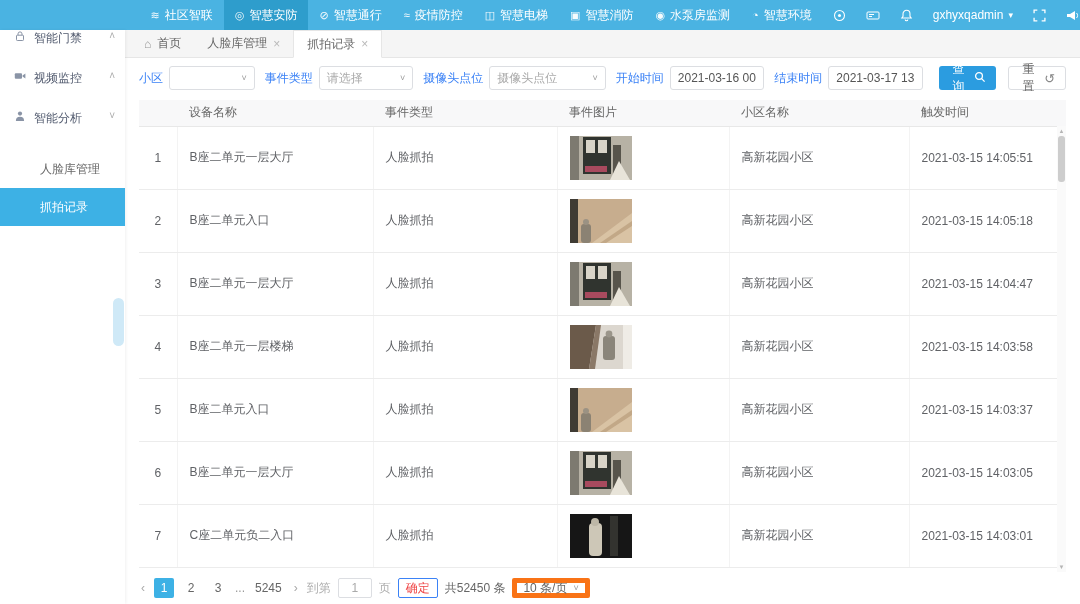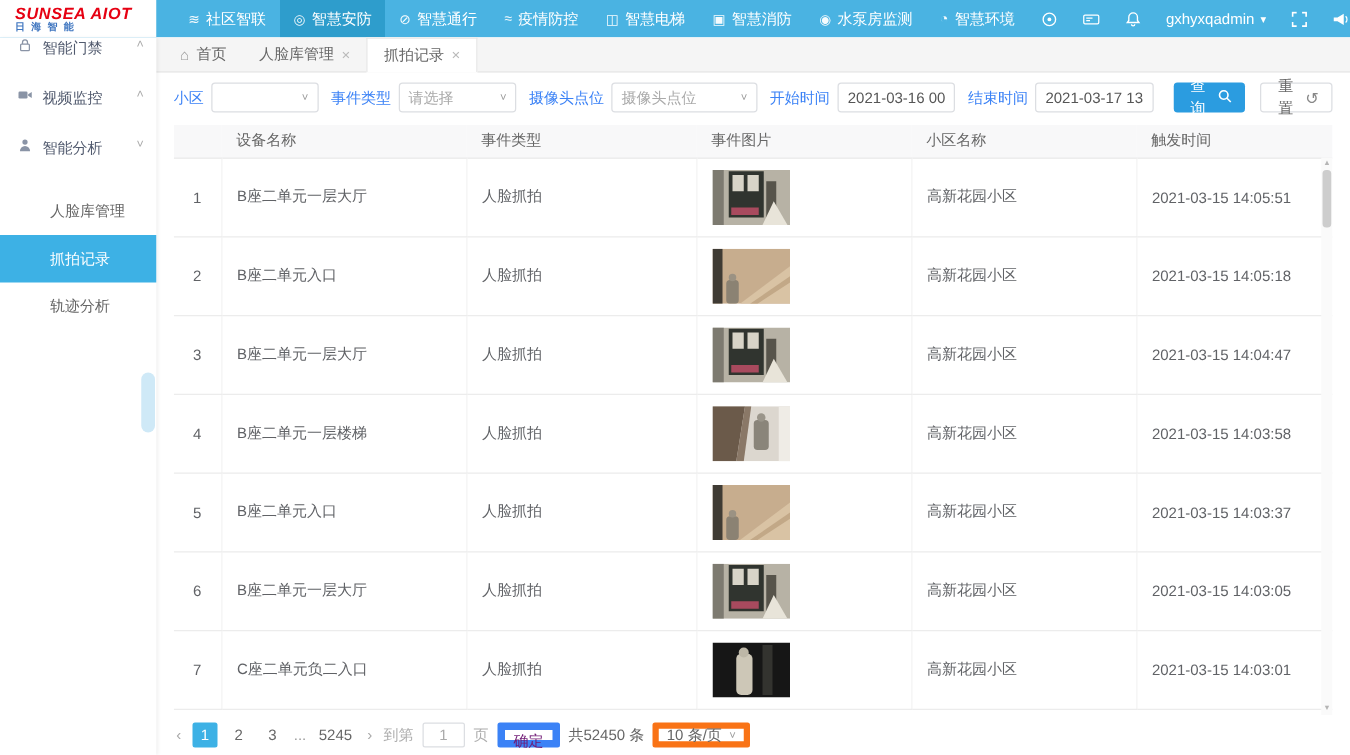--- a/index.html
+++ b/index.html
@@ -63,32 +63,28 @@
   .vscroll-thumb { position:absolute; top:10px; left:1px; width:7px; height:46px; background:#cdcdcd; border-radius:3px; }
 
   .pagination { height:32px; flex:none; display:flex; align-items:center; gap:7px; padding:0 14px; color:#666; }
   .pg-btn { color:#a9a9a9; cursor:pointer; padding:0 2px; }
   .pg-pages { display:flex; align-items:center; gap:7px; }
   .pg-page { min-width:20px; height:20px; line-height:20px; text-align:center; border-radius:2px; cursor:pointer; padding:0 3px; }
   .pg-page.active { background:var(--accent); color:#fff; }
   .pg-ellipsis { color:#999; }
   .pg-muted { color:#aeaeae; }
   .pg-input { width:34px; height:20px; border:1px solid #dcdee2; border-radius:2px; text-align:center; color:#aaa; font:12px "Liberation Sans",sans-serif; outline:none; }
-  .pg-confirm { height:20px; line-height:18px; border:6px solid #3b82f6; border-radius:2px; padding:0 7px; color:#701a75; background:#fff; cursor:pointer; }
+  .pg-confirm { height:20px; line-height:18px; border:1px solid #3b82f6; border-radius:2px; padding:0 7px; color:#ef4444; background:#fff; cursor:pointer; }
   .pg-size { height:20px; border:5px solid #f97316; border-radius:2px; display:flex; align-items:center; gap:6px; padding:0 6px; cursor:pointer; }
   .pg-size .caret { font-size:9px; color:#999; }
 </style>
 </head>
 <body>
 
 <header class="topnav">
-  <div class="logo">
-    <div class="logo-line1">SUNSEA AIOT</div>
-    <div class="logo-line2">日海智能</div>
-  </div>
   <nav class="nav-items">
       <div class="nav-item">
         <span class="glyph">≋</span>
         <span>社区智联</span>
       </div>
       <div class="nav-item active">
         <span class="glyph">◎</span>
         <span>智慧安防</span>
       </div>
       <div class="nav-item">
@@ -186,23 +182,20 @@
           </svg>
         </span>
         <span>智能分析</span>
         <span class="chev">˅</span>
       </div>
       <div class="side-sub-item">
         <span>人脸库管理</span>
       </div>
       <div class="side-sub-item active">
         <span>抓拍记录</span>
-      </div>
-      <div class="side-sub-item">
-        <span>轨迹分析</span>
       </div>
     </div>
   <div class="collapse-handle"></div>
 </aside>
 
 <div class="main">
   <div class="tabbar">
       <div class="tab">
         <span class="home-glyph">⌂</span>
         <span>首页</span>

